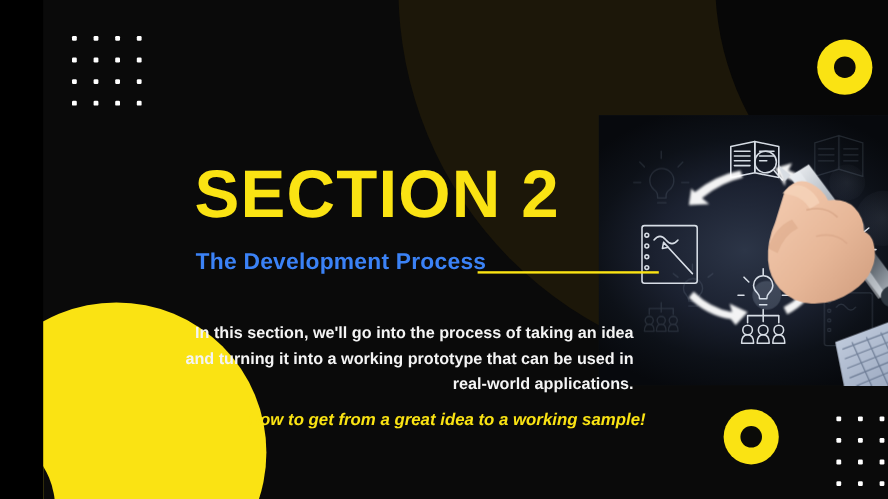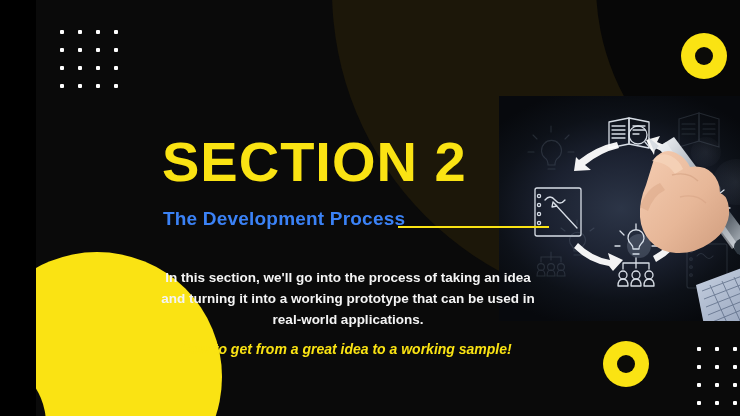--- a/index.html
+++ b/index.html
@@ -185,37 +185,37 @@
   .subtitle-rule {
     position: absolute;
     left: 362px;
     top: 226px;
     width: 151px;
     height: 2px;
     background: #fae313;
   }
   .body-copy {
     position: absolute;
-    left: 120px;
+    left: 108px;
     top: 268px;
     width: 384px;
     margin: 0;
-    text-align: center;
+    text-align: right;
     font-size: 13.5px;
     font-weight: 600;
     line-height: 1.55;
     color: #f4f4f4;
   }
   .tagline {
     position: absolute;
     left: 118px;
     top: 341px;
     width: 384px;
     margin: 0;
-    text-align: center;
+    text-align: right;
     font-size: 14px;
     font-weight: 700;
     font-style: italic;
     color: #fae313;
     white-space: nowrap;
   }
 </style>
 </head>
 <body>
 

